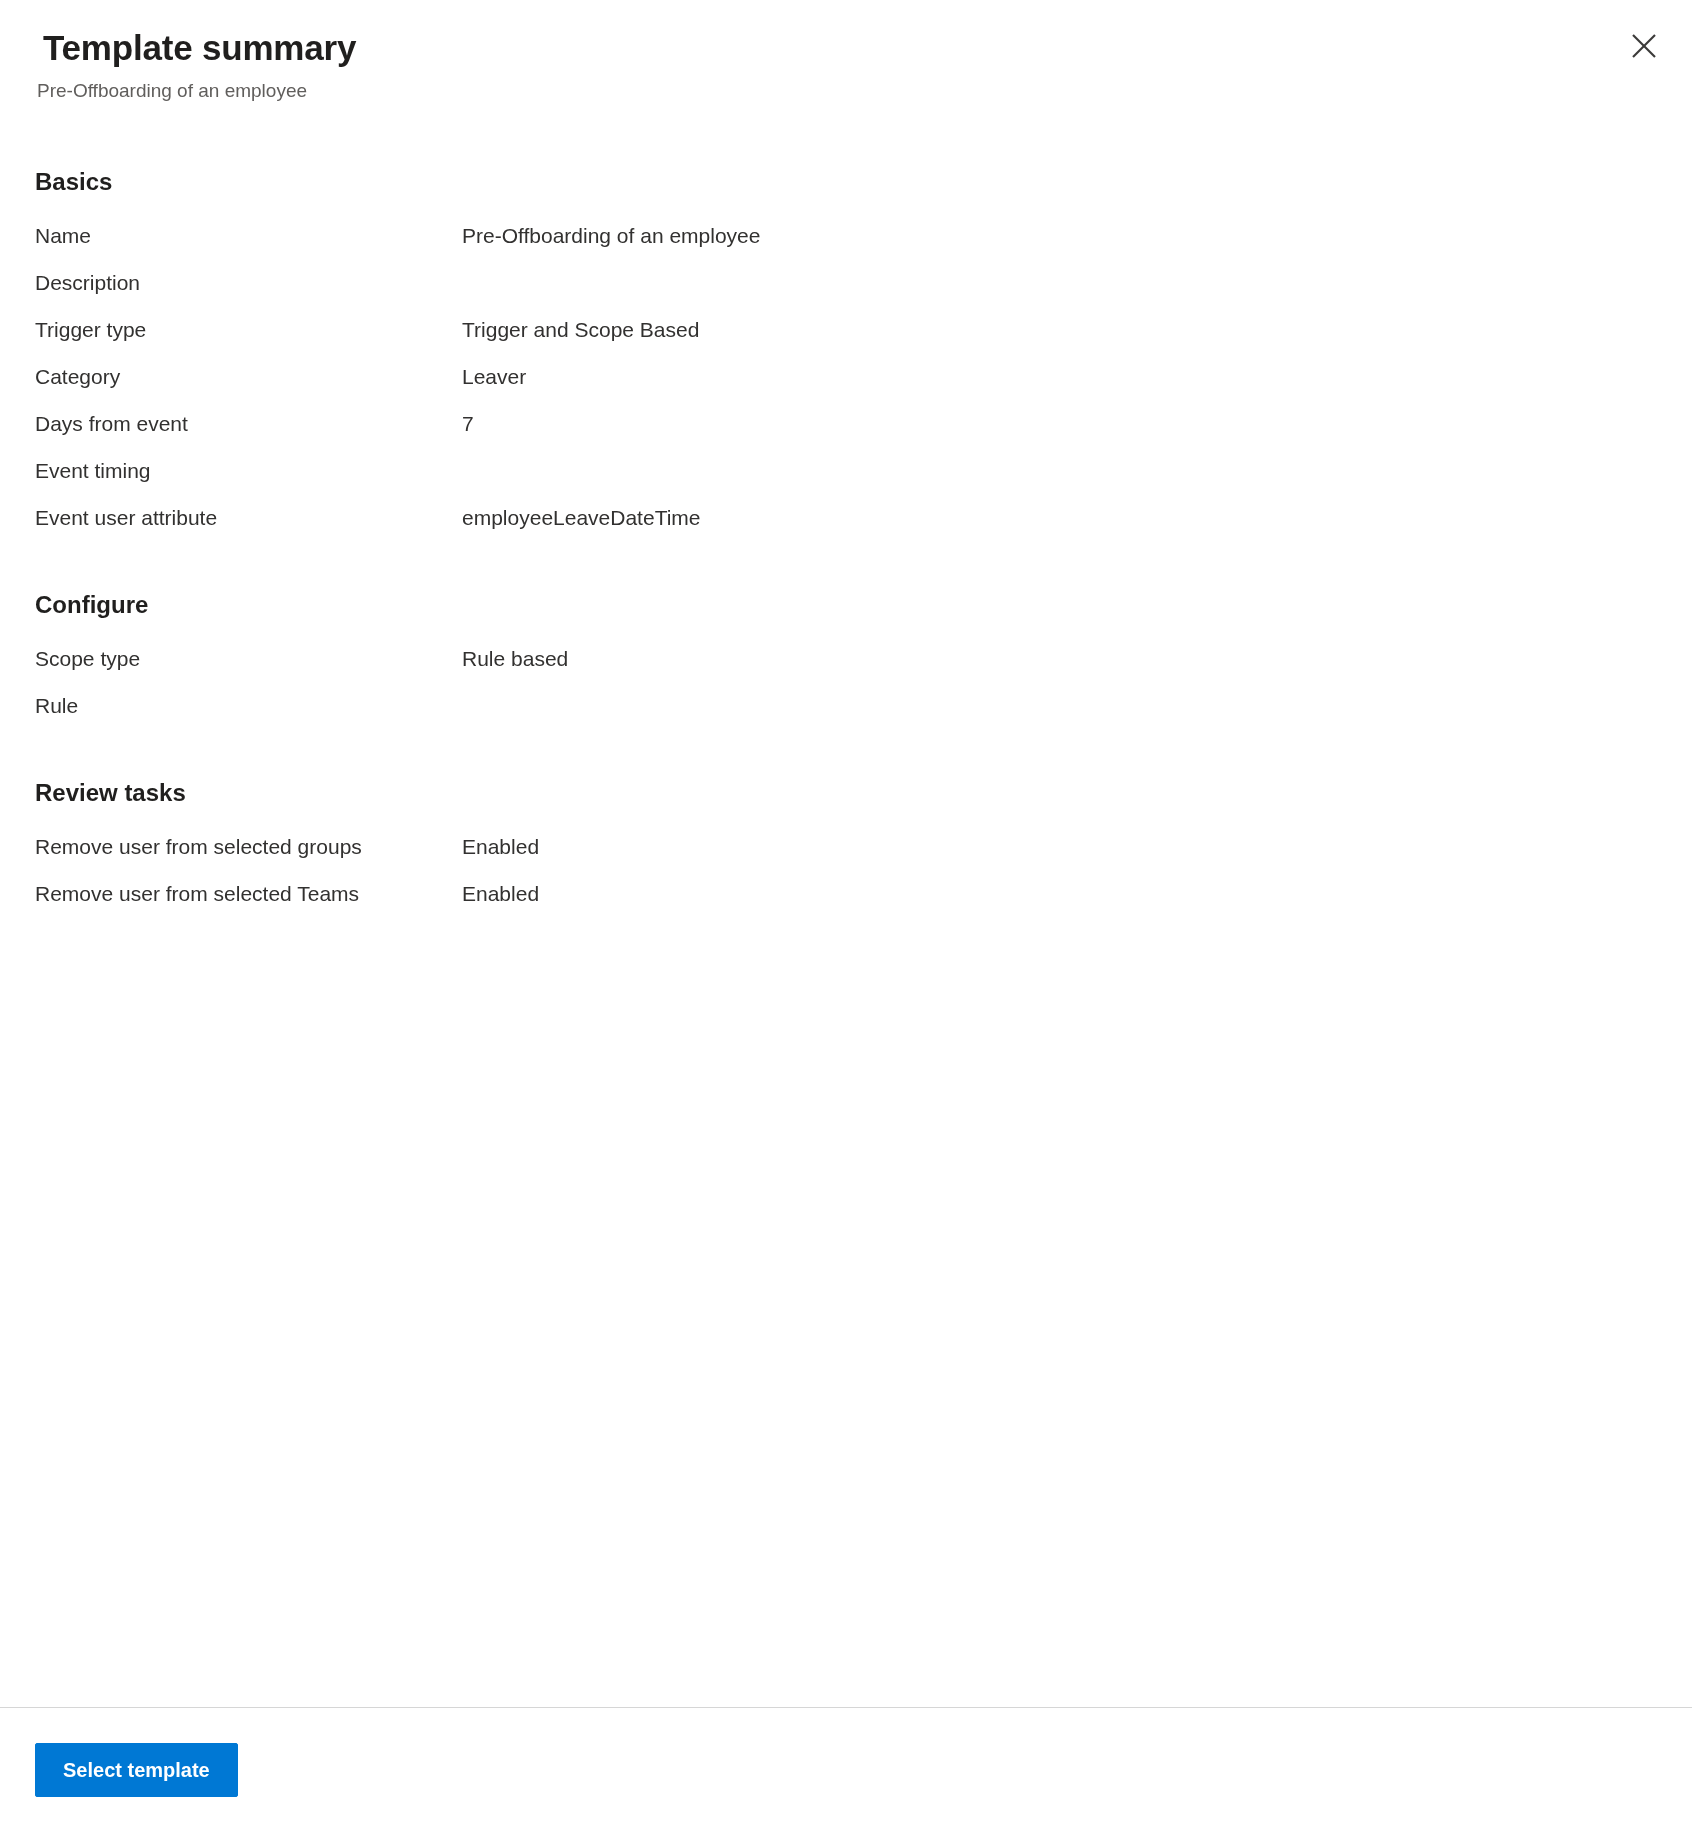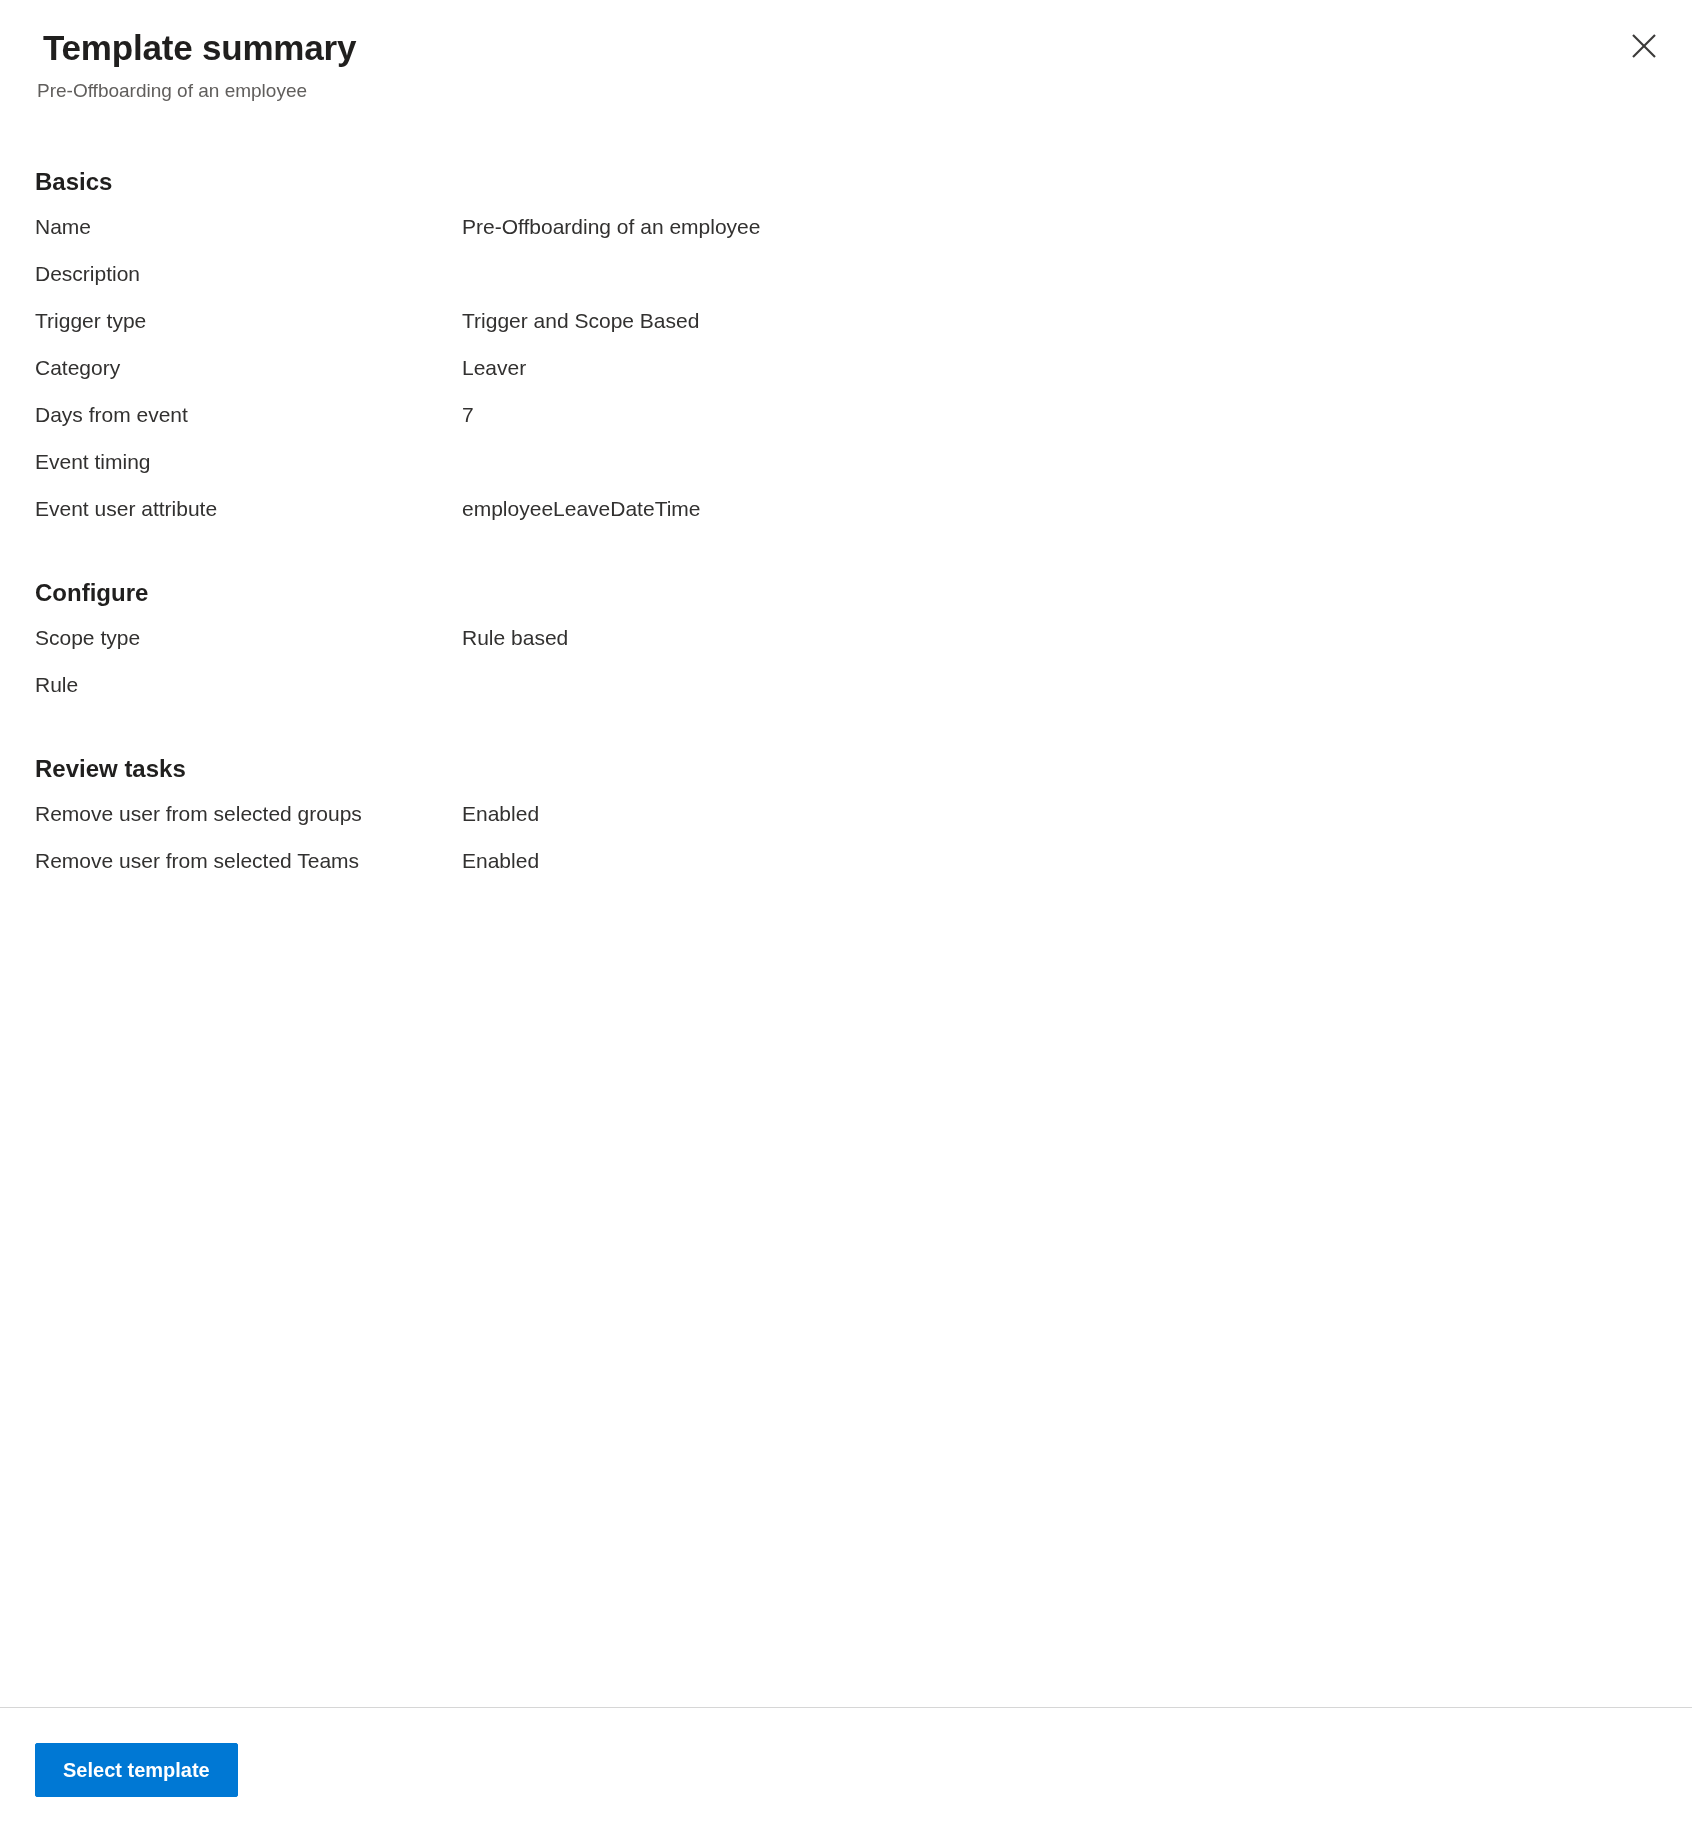--- a/index.html
+++ b/index.html
@@ -52,33 +52,33 @@
     cursor: pointer;
     padding: 0;
   }
   .close-button svg { display: block; }
 
   
   .panel-body {
     padding: 62px 18px 0 35px;
   }
   .section { margin: 0 0 0 0; }
-  .section + .section { margin-top: 36px; }
+  .section + .section { margin-top: 48px; }
 
   .section-heading {
     font-size: 24px;
     line-height: 32px;
     font-weight: 700;
     color: #201f1e;
     margin: 0 0 14px 0;
   }
 
   .kv-row {
     display: flex;
-    align-items: flex-start;
+    align-items: center;
     min-height: 47px;
   }
   .kv-label {
     width: 427px;
     flex: 0 0 427px;
     font-size: 21px;
     line-height: 29px;
     color: #323130;
     font-weight: 400;
   }

